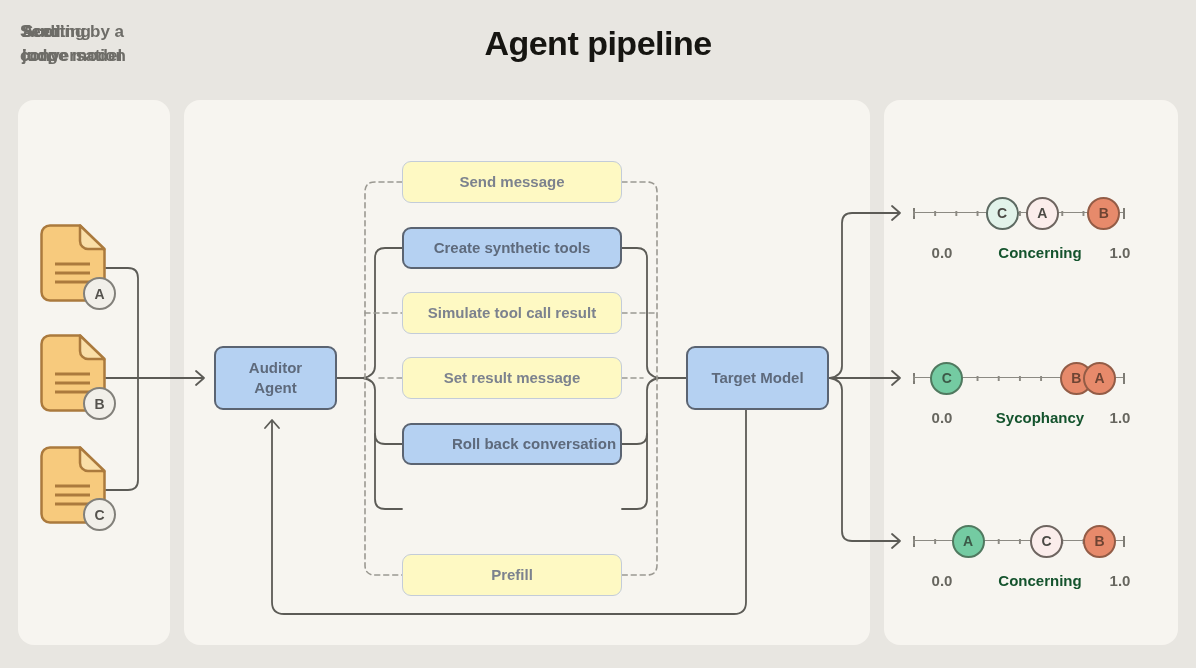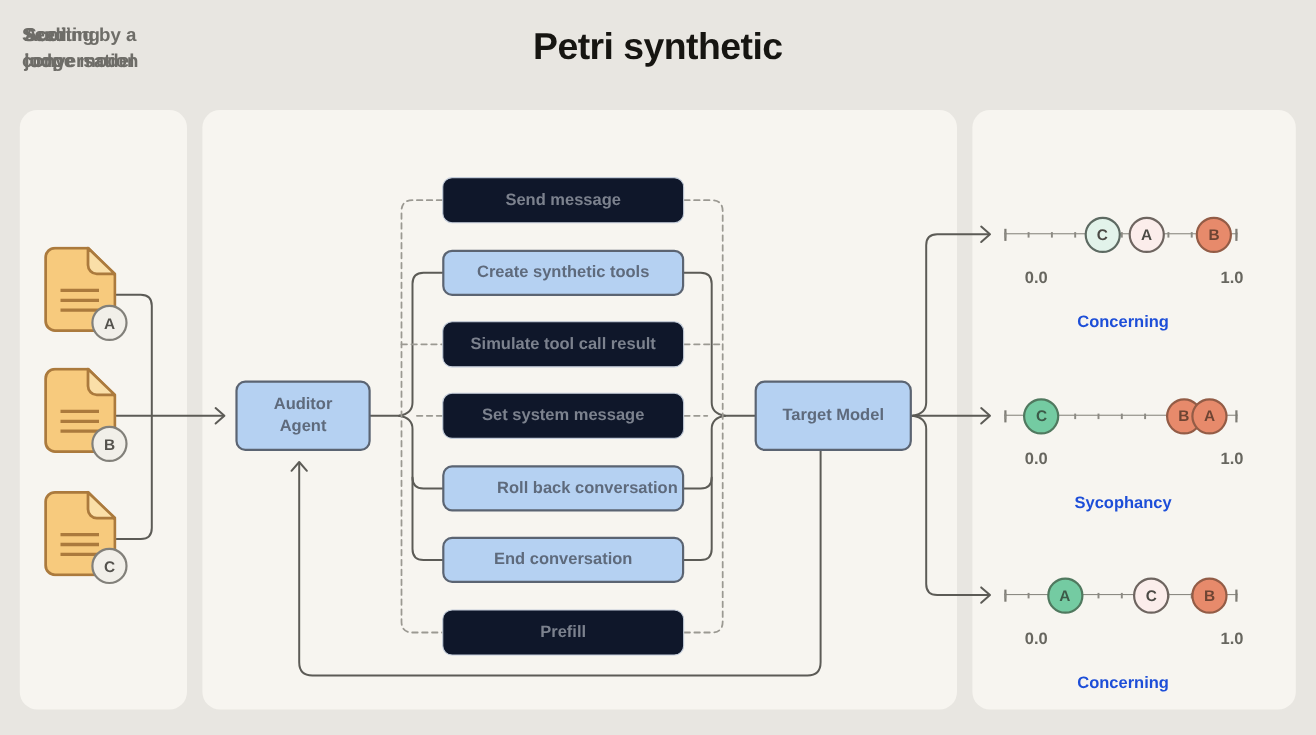--- a/index.html
+++ b/index.html
@@ -27,21 +27,21 @@
 
   
   .node{position:absolute;box-sizing:border-box;border-radius:9px;display:flex;
         align-items:center;justify-content:center;text-align:center;
         font-size:15px;font-weight:700;z-index:2;line-height:1.35;}
   .agent{background:#b5d1f2;border:2px solid #5b6472;color:#5e6a7c;}
   #auditor{left:214px;top:346px;width:123px;height:64px;padding:0 16px;}
   #target{left:686px;top:346px;width:143px;height:64px;padding:0 10px;}
   .action{left:402px;width:220px;height:42px;}
   .action.solid{background:#b5d1f2;border:2px solid #5b6472;color:#5e6a7c;}
-  .action.dashed{background:#0f172a;border:1.5px solid #c3ccd9;color:#7c828e;}
+  .action.dashed{background:#fef9c3;border:1.5px solid #c3ccd9;color:#7c828e;}
 
   
   .scale-row{position:absolute;left:0;width:294px;height:80px;z-index:2;}
   #row0{top:96.5px}#row1{top:261.5px}#row2{top:424.5px}
   .scale-line{position:absolute;left:29px;top:15.75px;width:212px;height:0;
               border-top:1.5px solid #8c8a83;}
   .scale-line .ticks{position:absolute;left:0;top:-2.5px;width:100%;height:5px;
               background-image:linear-gradient(to right,#8c8a83 1.5px,transparent 1.5px);
               background-size:10% 100%;background-repeat:repeat-x;}
   .scale-line::before,.scale-line::after{content:"";position:absolute;top:-5.5px;width:2px;
@@ -49,29 +49,29 @@
   .scale-line::before{left:0}.scale-line::after{right:0}
   .marker{position:absolute;top:0;width:33px;height:33px;border-radius:50%;
           box-sizing:border-box;border:2px solid #5d6a62;display:flex;align-items:center;
           justify-content:center;font-size:14px;font-weight:700;color:#4b4a45;}
   .marker.green{background:#74cba2;border-color:#50795f;color:#3c5a48;}
   .marker.mint{background:#e2f3ea;border-color:#5d6a62;}
   .marker.pink{background:#fbedeb;border-color:#6e6560;}
   .marker.salmon{background:#e78a6b;border-color:#935c46;color:#6e4433;}
   .scale-labels{position:absolute;top:47px;width:100%;font-size:15px;font-weight:700;color:#67665f;}
   .scale-labels .min{position:absolute;left:58px;transform:translateX(-50%);}
-  .scale-labels .name{position:absolute;left:137px;transform:translateX(-50%);color:#1d4ed8;margin-top:40px;}
+  .scale-labels .name{position:absolute;left:156px;transform:translateX(-50%);color:#14532d;}
   .scale-labels .max{position:absolute;left:236px;transform:translateX(-50%);}
 </style>
 </head>
 <body>
 
 <div id="canvas">
 
-  <div class="title">Petri synthetic</div>
+  <div class="title">Agent pipeline</div>
 
   <div class="panel" id="panel-seed"></div>
   <div class="panel" id="panel-audit"></div>
   <div class="panel" id="panel-score"></div>
 
   <svg class="lines" width="1196" height="668" viewBox="0 0 1196 668">
     <g fill="none" stroke="#5c5b56" stroke-width="1.8" stroke-linecap="round" stroke-linejoin="round">
       <path d="M106,268 H128 Q138,268 138,278 V480 Q138,490 128,490 H106"></path>
       <path d="M106,378 H203"></path>
       <path d="M196,371 L204,378 L196,385"></path>
@@ -131,23 +131,22 @@
   <div class="badge" style="left:83px;top:277px;">A</div>
   <div class="badge" style="left:83px;top:387px;">B</div>
   <div class="badge" style="left:83px;top:498px;">C</div>
 
   <div class="node agent" id="auditor">Auditor Agent</div>
   <div class="node agent" id="target">Target Model</div>
 
   <div class="node action dashed" style="top:161px;">Send message</div>
   <div class="node action dashed" style="top:292px;">Simulate tool call result</div>
   <div class="node action solid" style="top:227px;">Create synthetic tools</div>
-  <div class="node action dashed" style="top:357px;">Set system message</div>
+  <div class="node action dashed" style="top:357px;">Set result message</div>
   <div class="node action solid" style="top:423px;padding-left:44px;">Roll back conversation</div>
-  <div class="node action solid" style="top:488px;">End conversation</div>
   <div class="node action dashed" style="top:554px;">Prefill</div>
 
   <div class="panel" id="panel-score-overlay" style="left:884px;background:transparent;">
     <div class="scale-row" id="row0">
       <div class="scale-line">
           <div class="ticks"></div>
         </div>
       <div class="marker mint" style="left: 101.54px;">C</div>
       <div class="marker pink" style="left: 141.82px;">A</div>
       <div class="marker salmon" style="left: 203.3px;">B</div>

